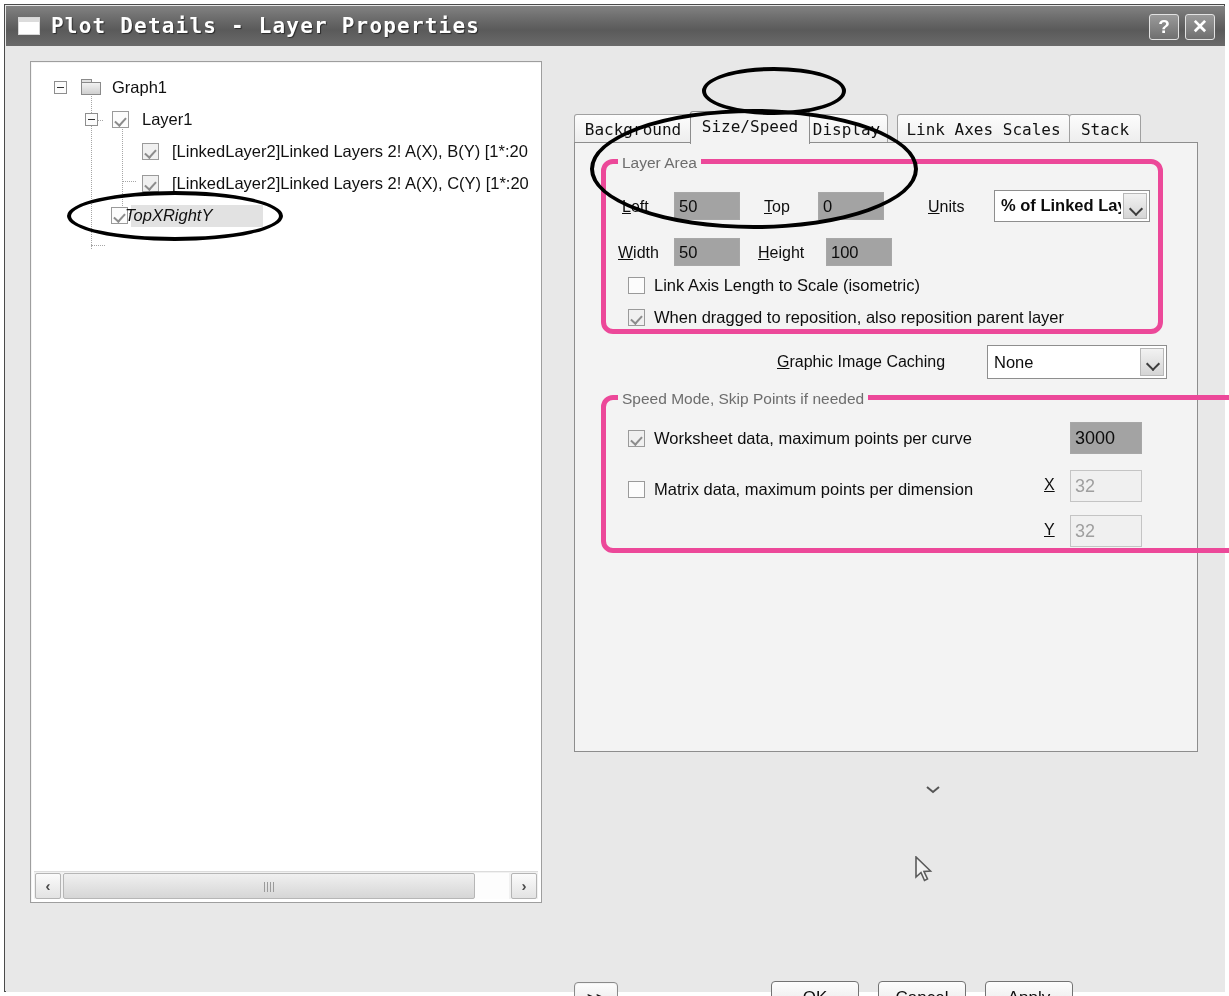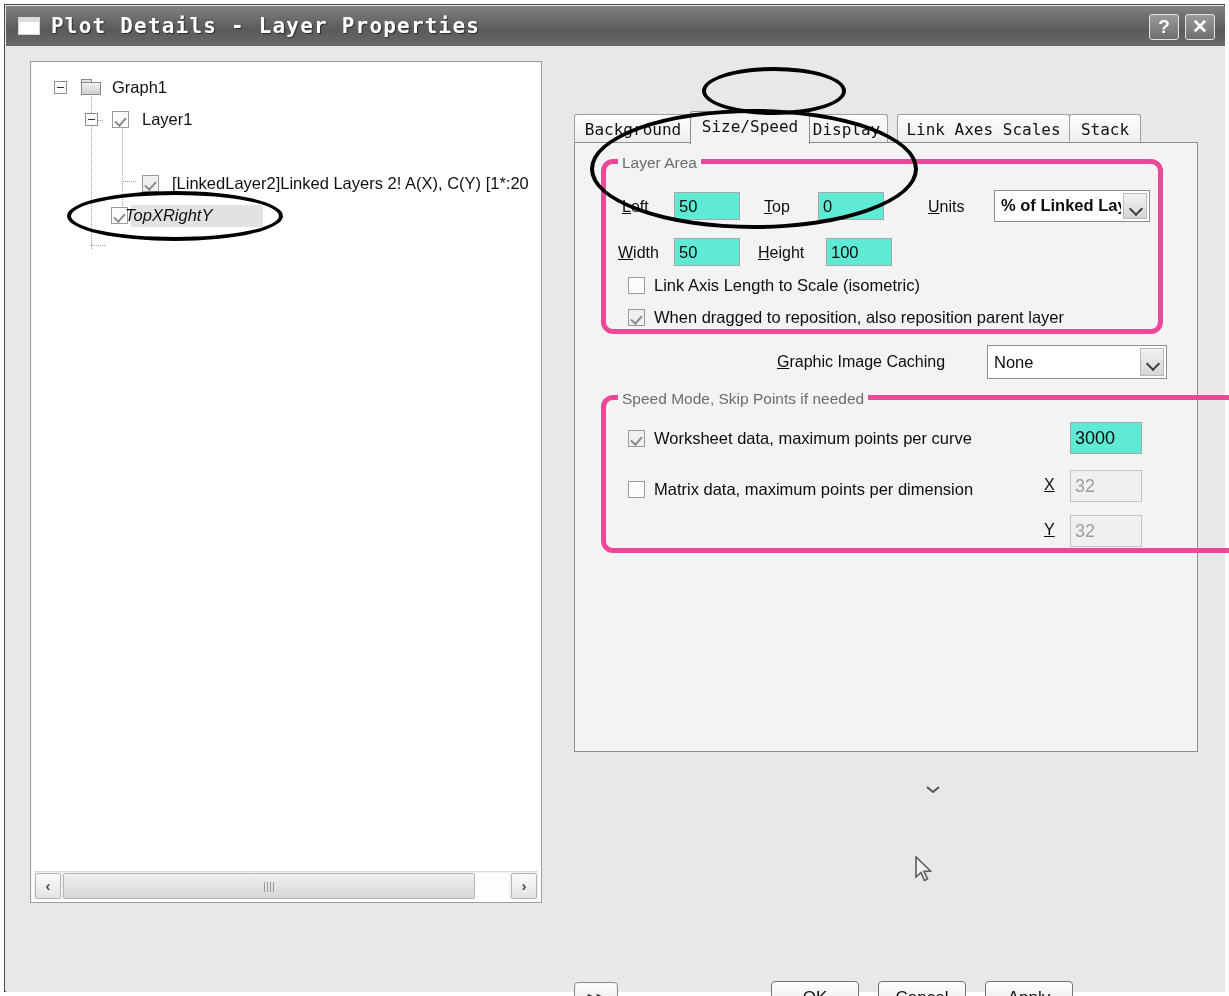--- a/index.html
+++ b/index.html
@@ -85,21 +85,21 @@
             border:1px solid #8d8d8d;box-sizing:border-box;z-index:3;}
 
   
   .group{position:absolute;border:5px solid #ec4899;border-radius:12px;box-sizing:border-box;}
   .group-title{position:absolute;top:-10px;left:12px;background:#f3f3f3;padding:0 4px;
                font-size:15.5px;color:#6d6d6d;white-space:nowrap;}
 
   .lab{position:absolute;font-size:16px;color:#0d0d0d;white-space:nowrap;}
   .lab u{text-decoration:underline;}
 
-  .tbox{position:absolute;background:#5eead4;border:1px solid #a7a7a7;box-sizing:border-box;
+  .tbox{position:absolute;background:#a3a3a3;border:1px solid #a7a7a7;box-sizing:border-box;
         font-size:16.5px;color:#0c0c0c;padding:0 4px;line-height:26px;cursor:text;}
   .tbox.dim{background:#f0f0f0;color:#9f9f9f;border-color:#c4c4c4;}
 
   .combo{position:absolute;background:#ffffff;border:1px solid #8e8e8e;box-sizing:border-box;
          cursor:pointer;}
   .combo .ctext{position:absolute;left:6px;top:0;right:28px;bottom:0;font-size:16.5px;color:#0c0c0c;
         line-height:28px;overflow:hidden;white-space:nowrap;}
   .combo .carrow{position:absolute;right:2px;top:2px;bottom:2px;width:24px;
         background:linear-gradient(180deg,#f2f2f2,#d5d5d5);border:1px solid #b8b8b8;
         box-sizing:border-box;cursor:pointer;}
@@ -162,20 +162,24 @@
           </div>
           <div class="lbl" style="left:78px;">Graph1</div>
         </div>
 
         <div class="trow" style="left:0;top:41px;width:100%;">
           <div class="exp" style="left:51px;top:7px;"></div>
           <div class="cbx checked white" style="left:78px;top:5px;"></div>
           <div class="lbl" style="left:108px;">Layer1</div>
         </div>
 
+        <div class="trow" style="left:0;top:73px;width:100%;">
+          <div class="cbx checked" style="left:108px;top:5px;"></div>
+          <div class="lbl" style="left:138px;">[LinkedLayer2]Linked Layers 2! A(X), B(Y) [1*:20</div>
+        </div>
 
         <div class="trow" style="left:0;top:105px;width:100%;">
           <div class="cbx checked" style="left:108px;top:5px;"></div>
           <div class="lbl" style="left:138px;">[LinkedLayer2]Linked Layers 2! A(X), C(Y) [1*:20</div>
         </div>
 
         <div class="trow" style="left:0;top:137px;width:100%;">
           <div class="sel-hl" style="left:97px;width:132px;"></div>
           <div class="cbx checked white" style="left:77px;top:5px;"></div>
           <div class="lbl" style="left:91px;font-style:italic;">TopXRightY</div>

